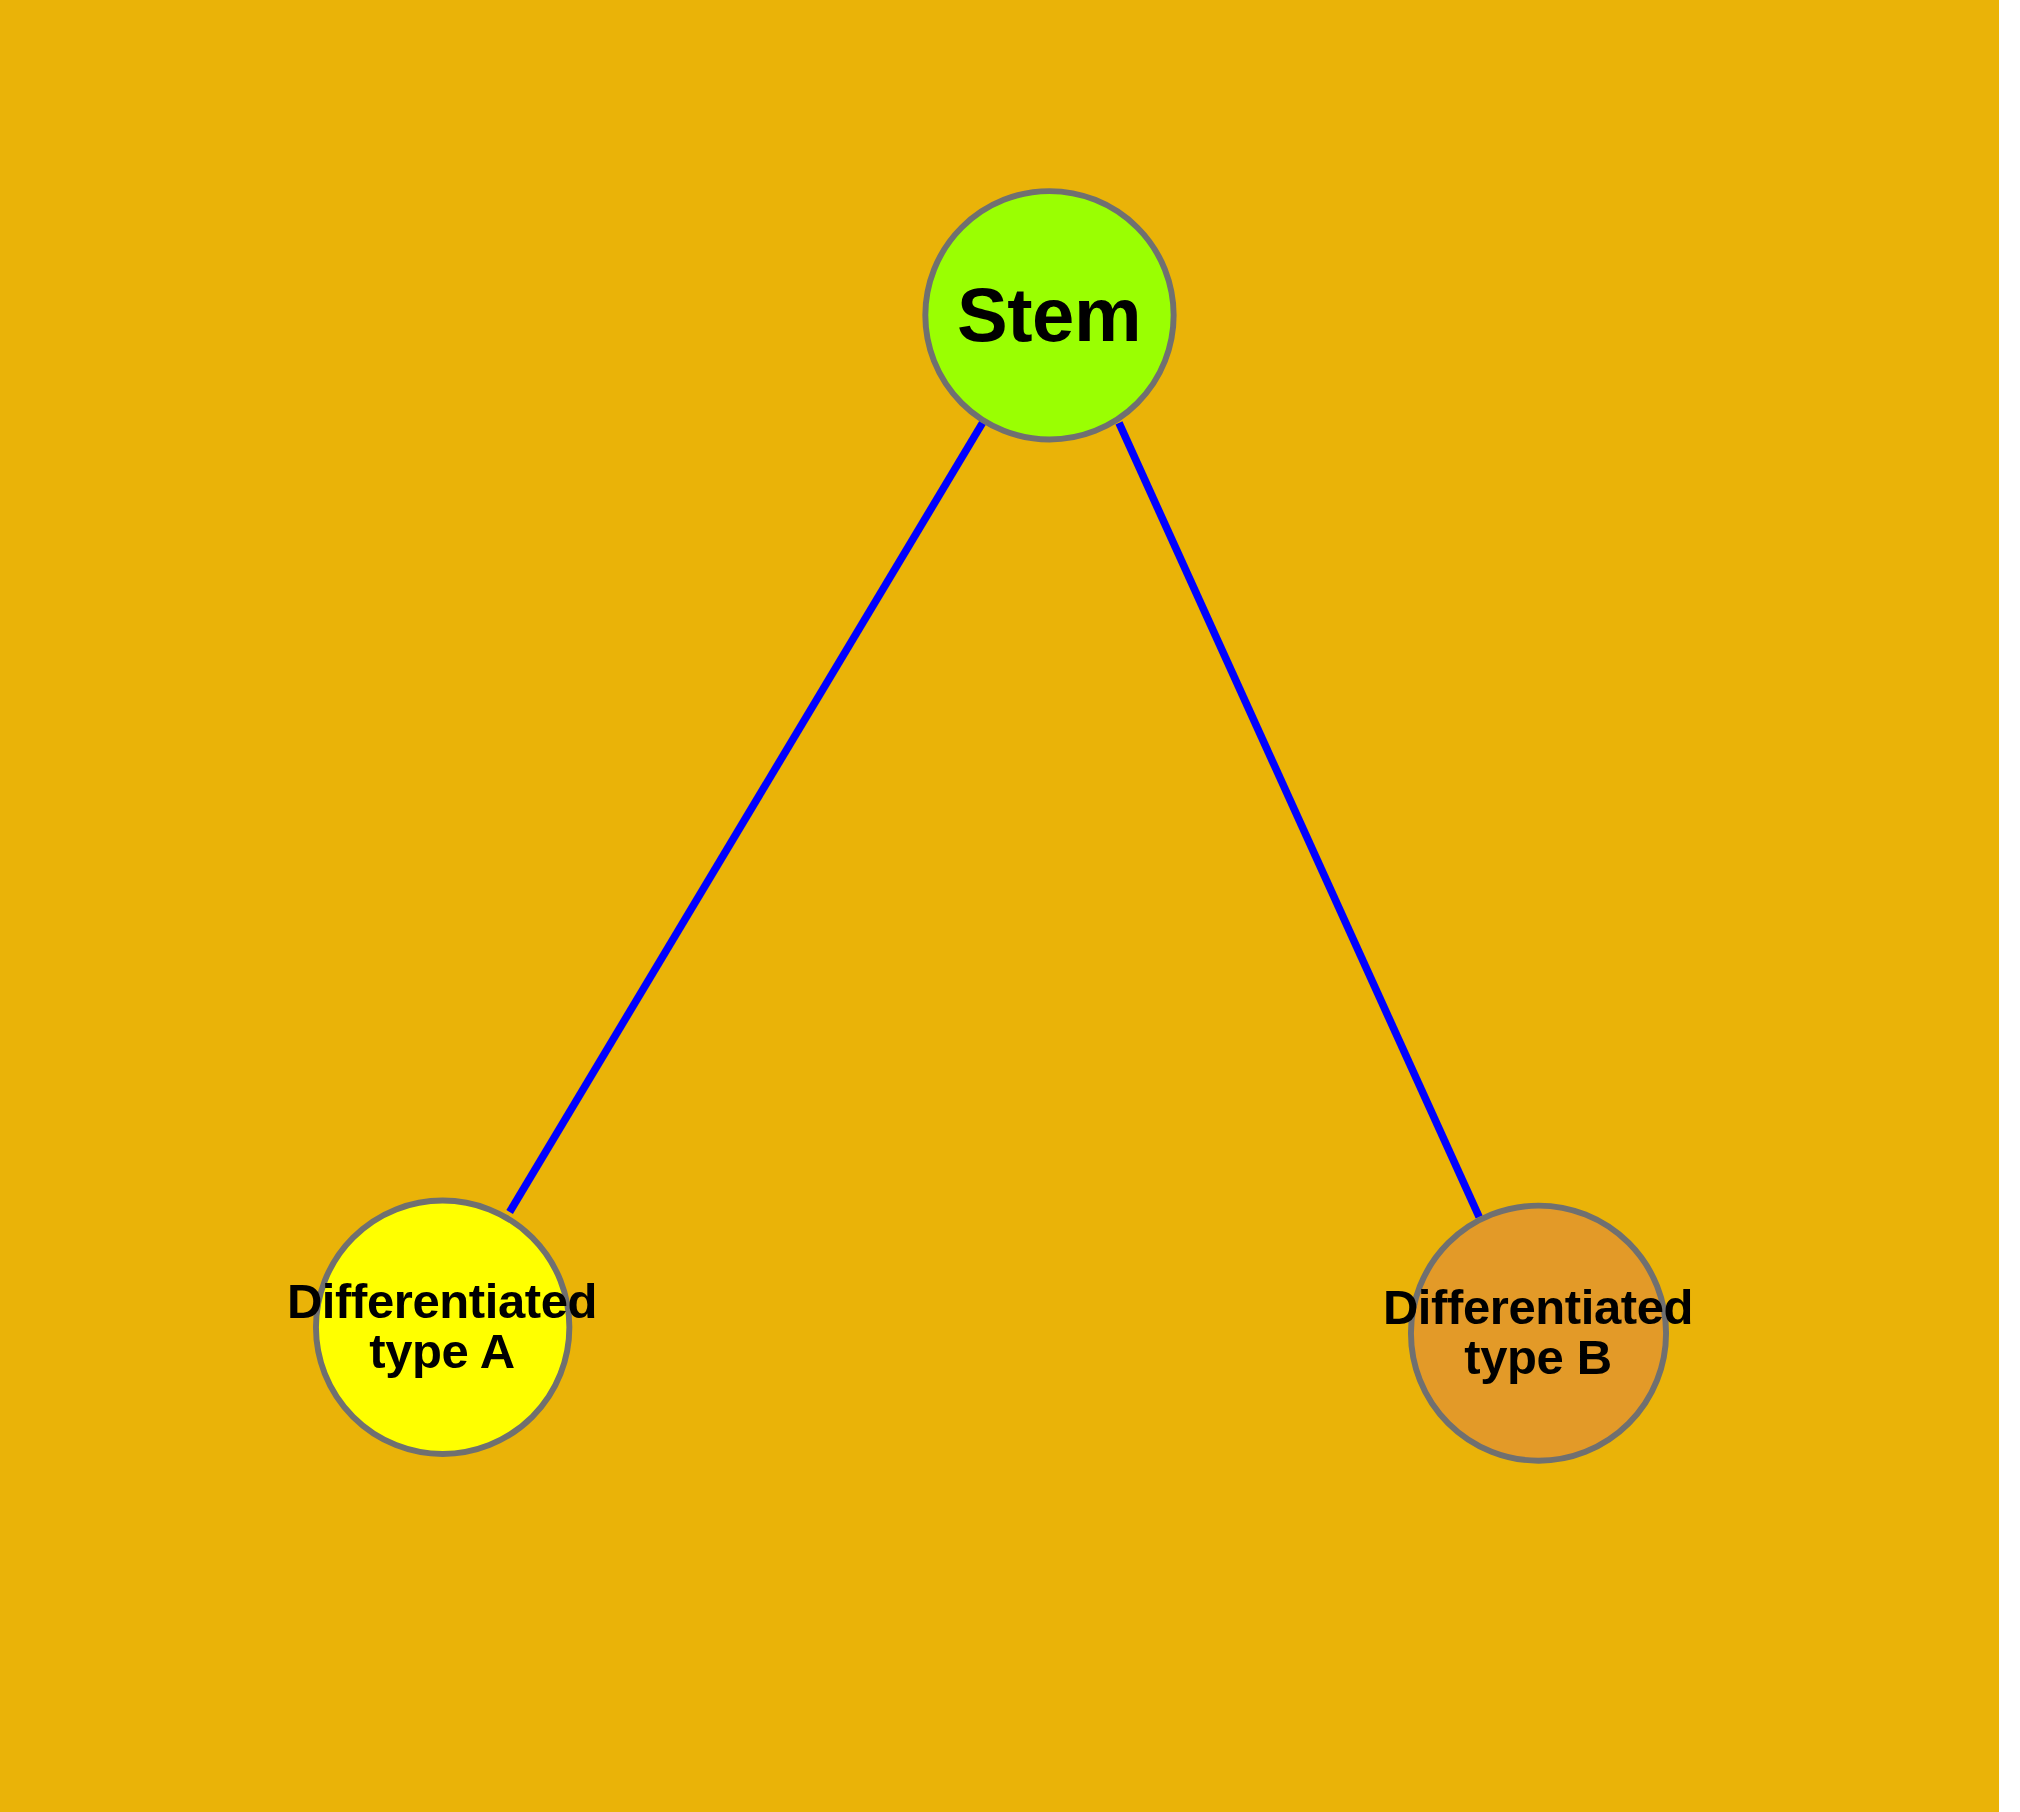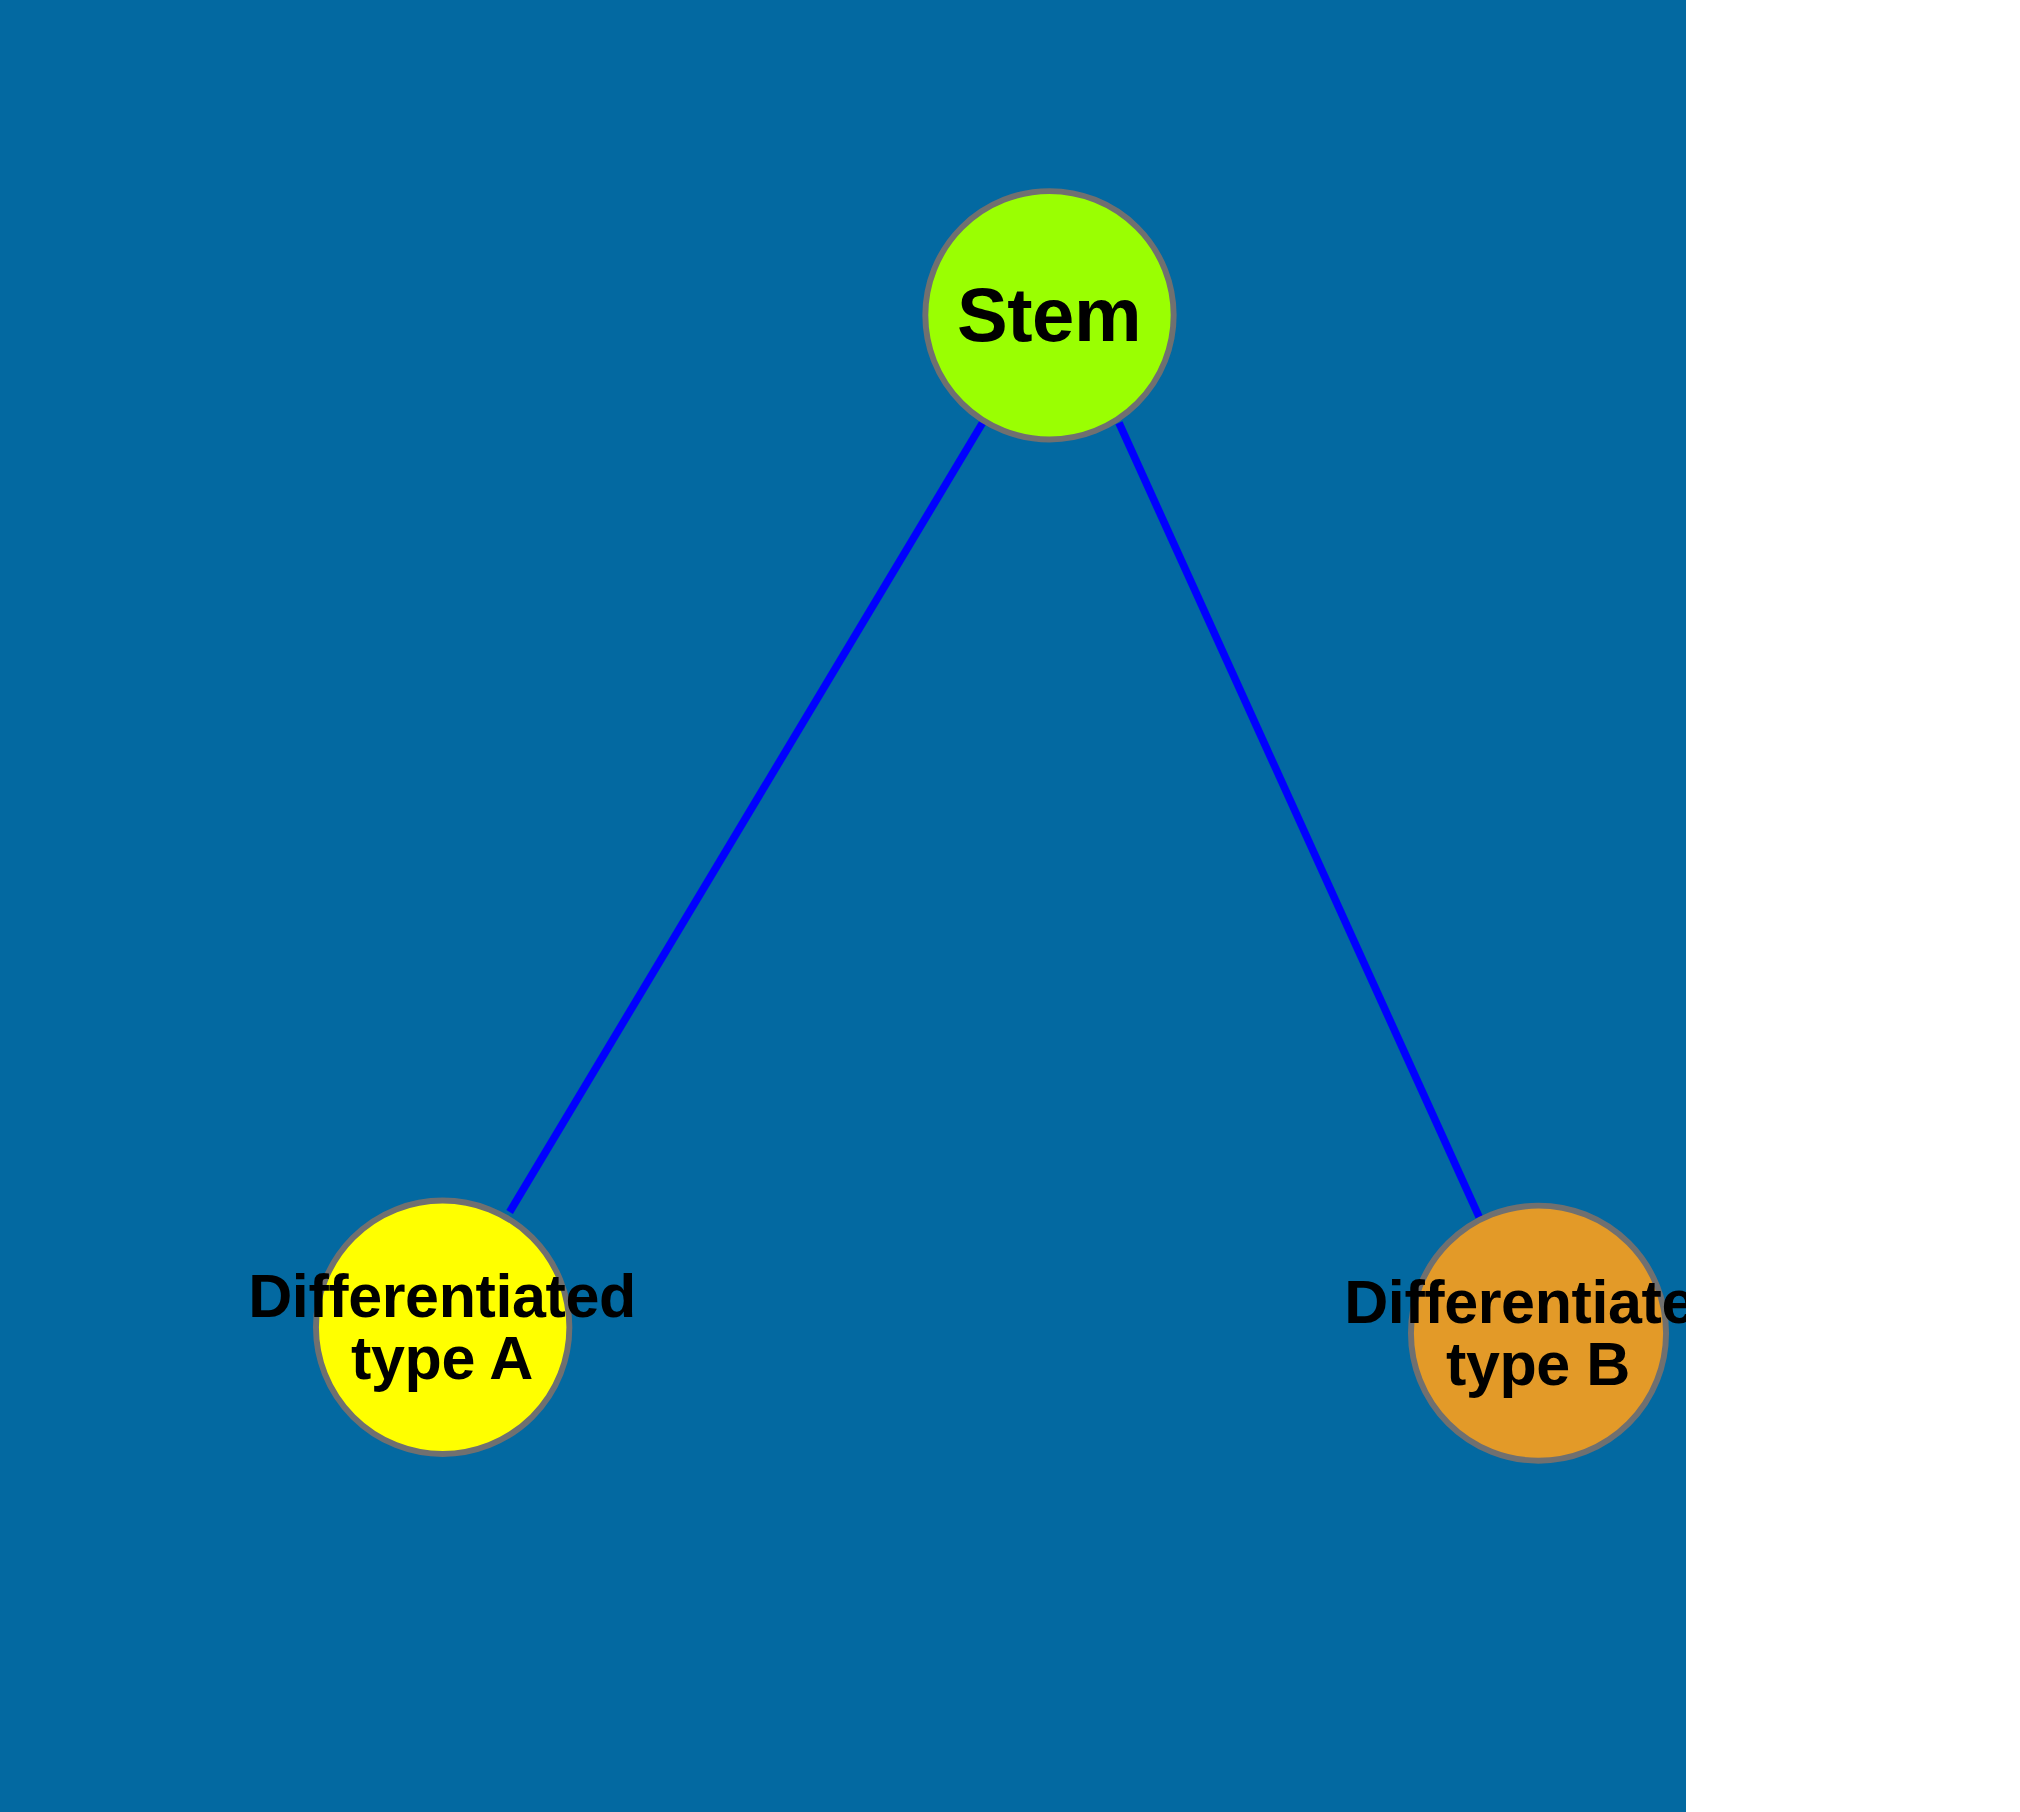--- a/index.html
+++ b/index.html
@@ -2,41 +2,41 @@
 <html style="font-size:13.6px"><head>
 <meta charset="utf-8">
 <style>
   html, body {
     margin: 0;
     padding: 0;
     background: #ffffff;
   }
   #stage {
     position: relative;
-    width: 1686px;
+    width: 1999px;
     height: 1812px;
     overflow: hidden;
-    background: #0369a1;
+    background: #eab308;
     font-family: "Liberation Sans", sans-serif;
   }
   #graph-svg {
     position: absolute;
     left: 0;
     top: 0;
     width: 2021px;
     height: 1812px;
     display: block;
   }
   .node-label {
     position: absolute;
     text-align: center;
     color: #000000;
     font-family: "Liberation Sans", sans-serif;
     font-weight: bold;
-    font-size: 61px;
+    font-size: 49px;
     line-height: 1.02;
     white-space: pre;
     pointer-events: none;
     transform: translate(-50%, -50%);
     letter-spacing: -0.4px;
   }
   .node-label.single {
     font-size: 76px;
   }
 </style>

